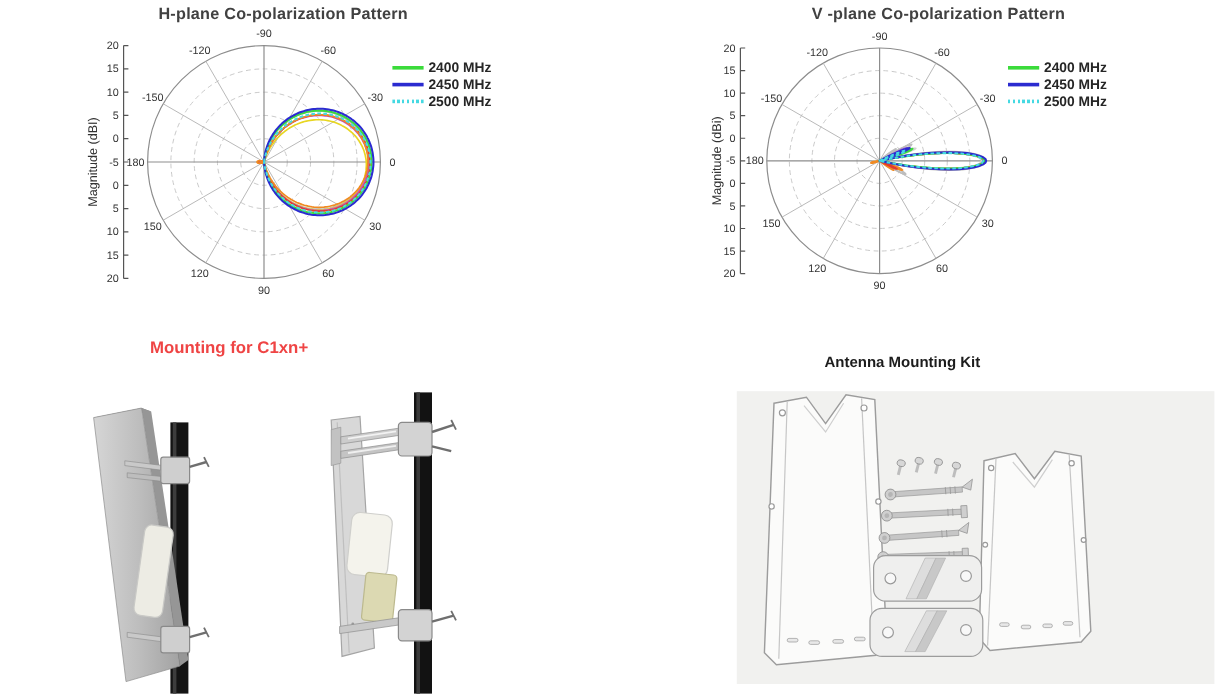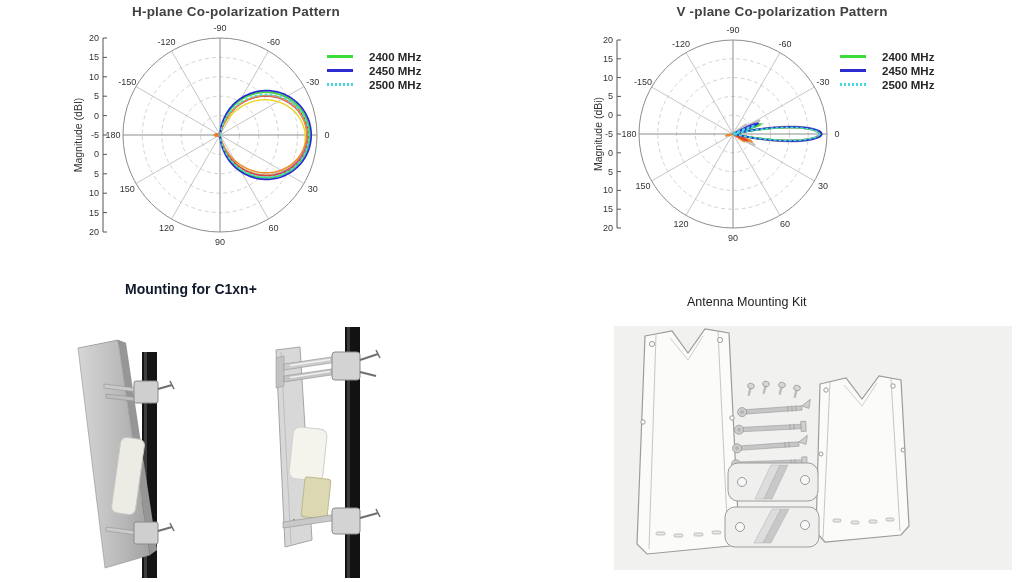--- a/index.html
+++ b/index.html
@@ -4,25 +4,25 @@
 <style>
   html,body{margin:0;padding:0;background:#ffffff;}
   .page{position:relative;width:1024px;height:582px;background:#ffffff;overflow:hidden;
         font-family:"Liberation Sans",sans-serif;}
   .chart-title{position:absolute;text-align:center;font-size:13.5px;font-weight:700;
                color:#414141;letter-spacing:.2px;white-space:nowrap;}
   .ylab{position:absolute;font-size:10.5px;color:#333;white-space:nowrap;
         transform:translate(-50%,-50%) rotate(-90deg);}
   .polar{position:absolute;font-family:"Liberation Sans",sans-serif;}
   .legend{position:absolute;}
-  .legend-row{display:flex;align-items:center;height:13px;margin-bottom:1px;gap:16px;}
+  .legend-row{display:flex;align-items:center;height:13px;margin-bottom:1px;gap:4px;}
   .legend-swatch{width:26px;height:3px;flex:0 0 auto;}
   .legend-label{font-size:11.5px;font-weight:700;color:#262626;white-space:nowrap;}
-  .heading-a{position:absolute;left:125px;top:281px;font-size:14px;font-weight:700;color:#0f172a;}
-  .heading-b{position:absolute;left:687px;top:295px;font-size:12.5px;font-weight:400;color:#1c1c1c;}
+  .heading-a{position:absolute;left:125px;top:281px;font-size:14px;font-weight:700;color:#ef4444;}
+  .heading-b{position:absolute;left:687px;top:295px;font-size:12.5px;font-weight:700;color:#1c1c1c;}
   .photo{position:absolute;}
 </style>
 </head>
 <body>
 
 <div class="page">
 
   <div class="chart-title" style="left:58px;top:4px;width:356px;">H-plane Co-polarization Pattern</div>
   <div class="ylab" style="left:78px;top:135px;">Magnitude (dBI)</div>
   <svg id="polar-h" class="polar" style="left:56px;top:22px;" width="372" height="232">

